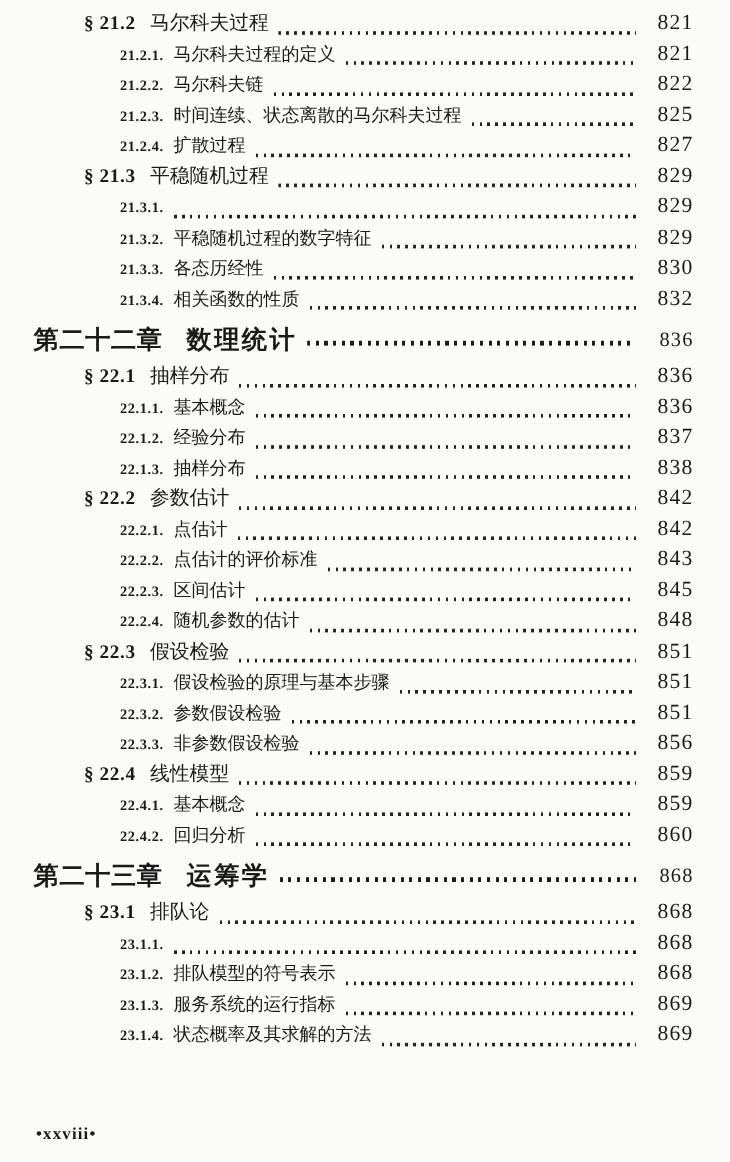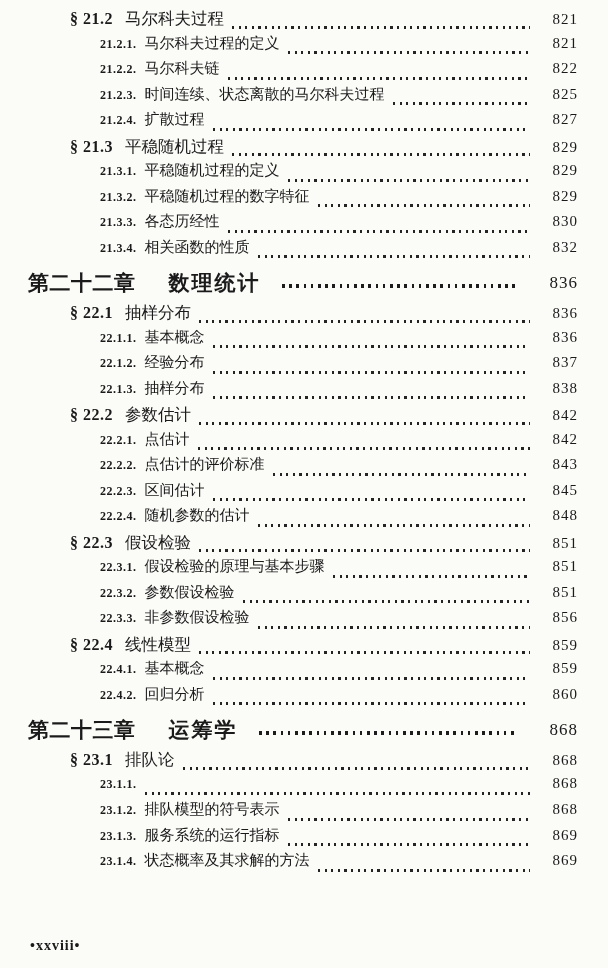--- a/index.html
+++ b/index.html
@@ -44,21 +44,21 @@
     flex: 1;
     min-width: 18px;
     height: 3px;
     align-self: flex-end;
     margin: 0 12px 5px 8px;
     background-image: repeating-linear-gradient(to right, #242424 0px, #242424 2.2px, transparent 2.2px, transparent 6.6px);
   }
   .row .pageno {
     width: 36px;
     text-align: right;
-    font-size: 15px;
+    font-size: 18px;
     letter-spacing: 1px;
     white-space: nowrap;
   }
   
   .row.sub {
     padding-left: 72px;
     font-size: 15px;
   }
   .row.sub .num { font-size: 12px; }
   
@@ -68,21 +68,20 @@
   }
   .row.section .num { font-size: 16px; }
   .row.section .title { margin-left: 12px; }
   
   .row.chapter {
     padding-left: 0;
     height: 39px;
     align-items: center;
     font-size: 21px;
     font-weight: 700;
-    gap: 13px;
   }
   .row.chapter .title {
     margin-left: 20px;
     letter-spacing: 2px;
   }
   .row.chapter .leader {
     align-self: center;
     margin-top: 12px;
     height: 3.4px;
     background-image: repeating-linear-gradient(to right, #1c1c1c 0px, #1c1c1c 2.6px, transparent 2.6px, transparent 7.2px);
@@ -136,21 +135,20 @@
     <span class="pageno">827</span>
   </li>
       <li class="row section">
     <span class="num">§ 21.3</span>
     <span class="title">平稳随机过程</span>
     <span class="leader"></span>
     <span class="pageno">829</span>
   </li>
       <li class="row sub">
     <span class="num">21.3.1.</span>
-    <span class="title">平稳随机过程的定义</span>
     <span class="leader"></span>
     <span class="pageno">829</span>
   </li>
       <li class="row sub">
     <span class="num">21.3.2.</span>
     <span class="title">平稳随机过程的数字特征</span>
     <span class="leader"></span>
     <span class="pageno">829</span>
   </li>
       <li class="row sub">

